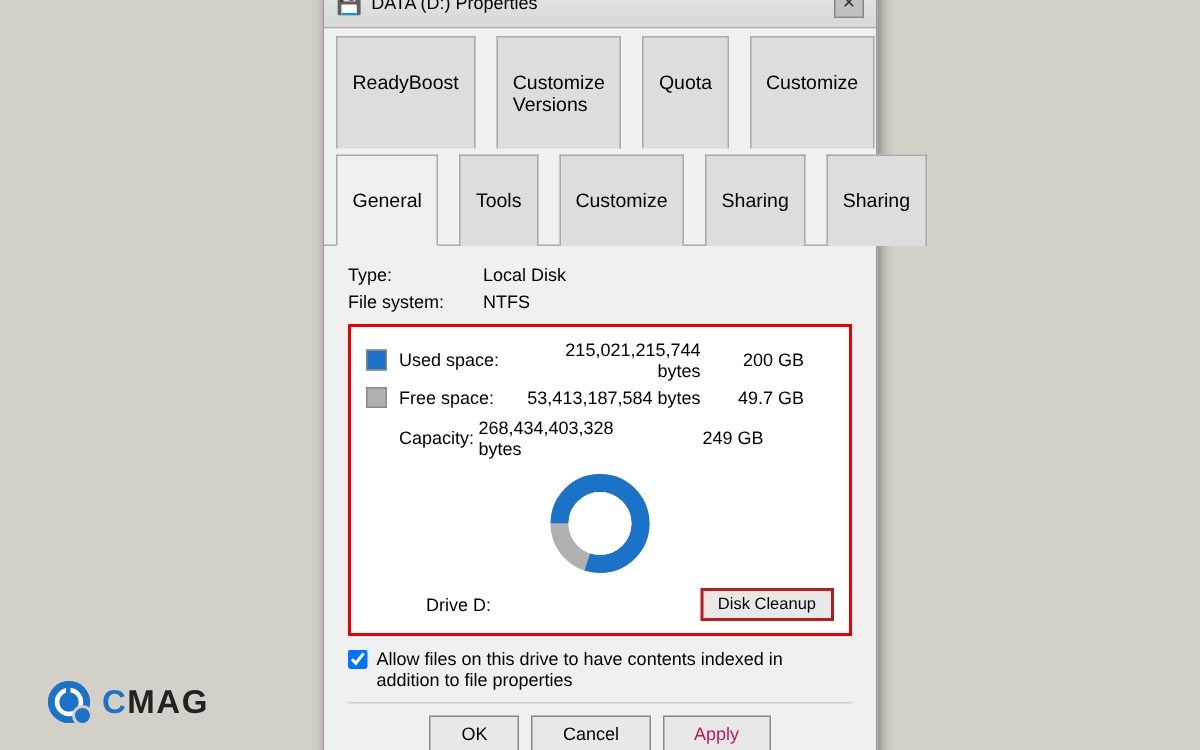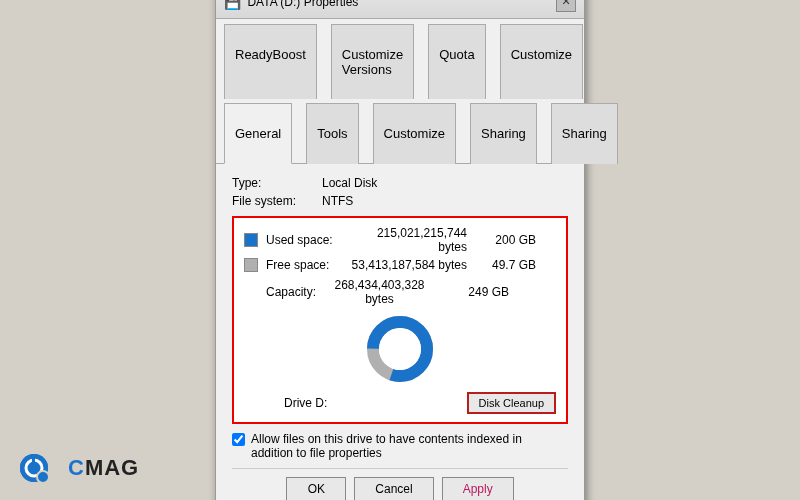--- a/index.html
+++ b/index.html
@@ -13,24 +13,24 @@
       align-items: center;
       justify-content: center;
       position: relative;
       overflow: hidden;
     }
 
     
     .pmag-logo {
       position: absolute;
       bottom: 18px;
-      left: 20px;
-      display: flex;
-      align-items: center;
-      gap: 20px;
+      left: 32px;
+      display: flex;
+      align-items: center;
+      gap: 8px;
     }
     .pmag-circle {
       width: 28px;
       height: 28px;
       border-radius: 50%;
       background: #1a73c9;
       display: flex;
       align-items: center;
       justify-content: center;
       color: white;
@@ -217,21 +217,21 @@
       margin-bottom: 8px;
     }
     .capacity-label {
       width: 75px;
       font-size: 12px;
       padding-left: 22px;
     }
     .capacity-bytes {
       width: 135px;
       font-size: 12px;
-      text-align: center;
+      text-align: left;
       padding-right: 14px;
     }
     .capacity-gb {
       font-size: 12px;
       width: 55px;
       text-align: right;
     }
 
     
     .donut-container {

